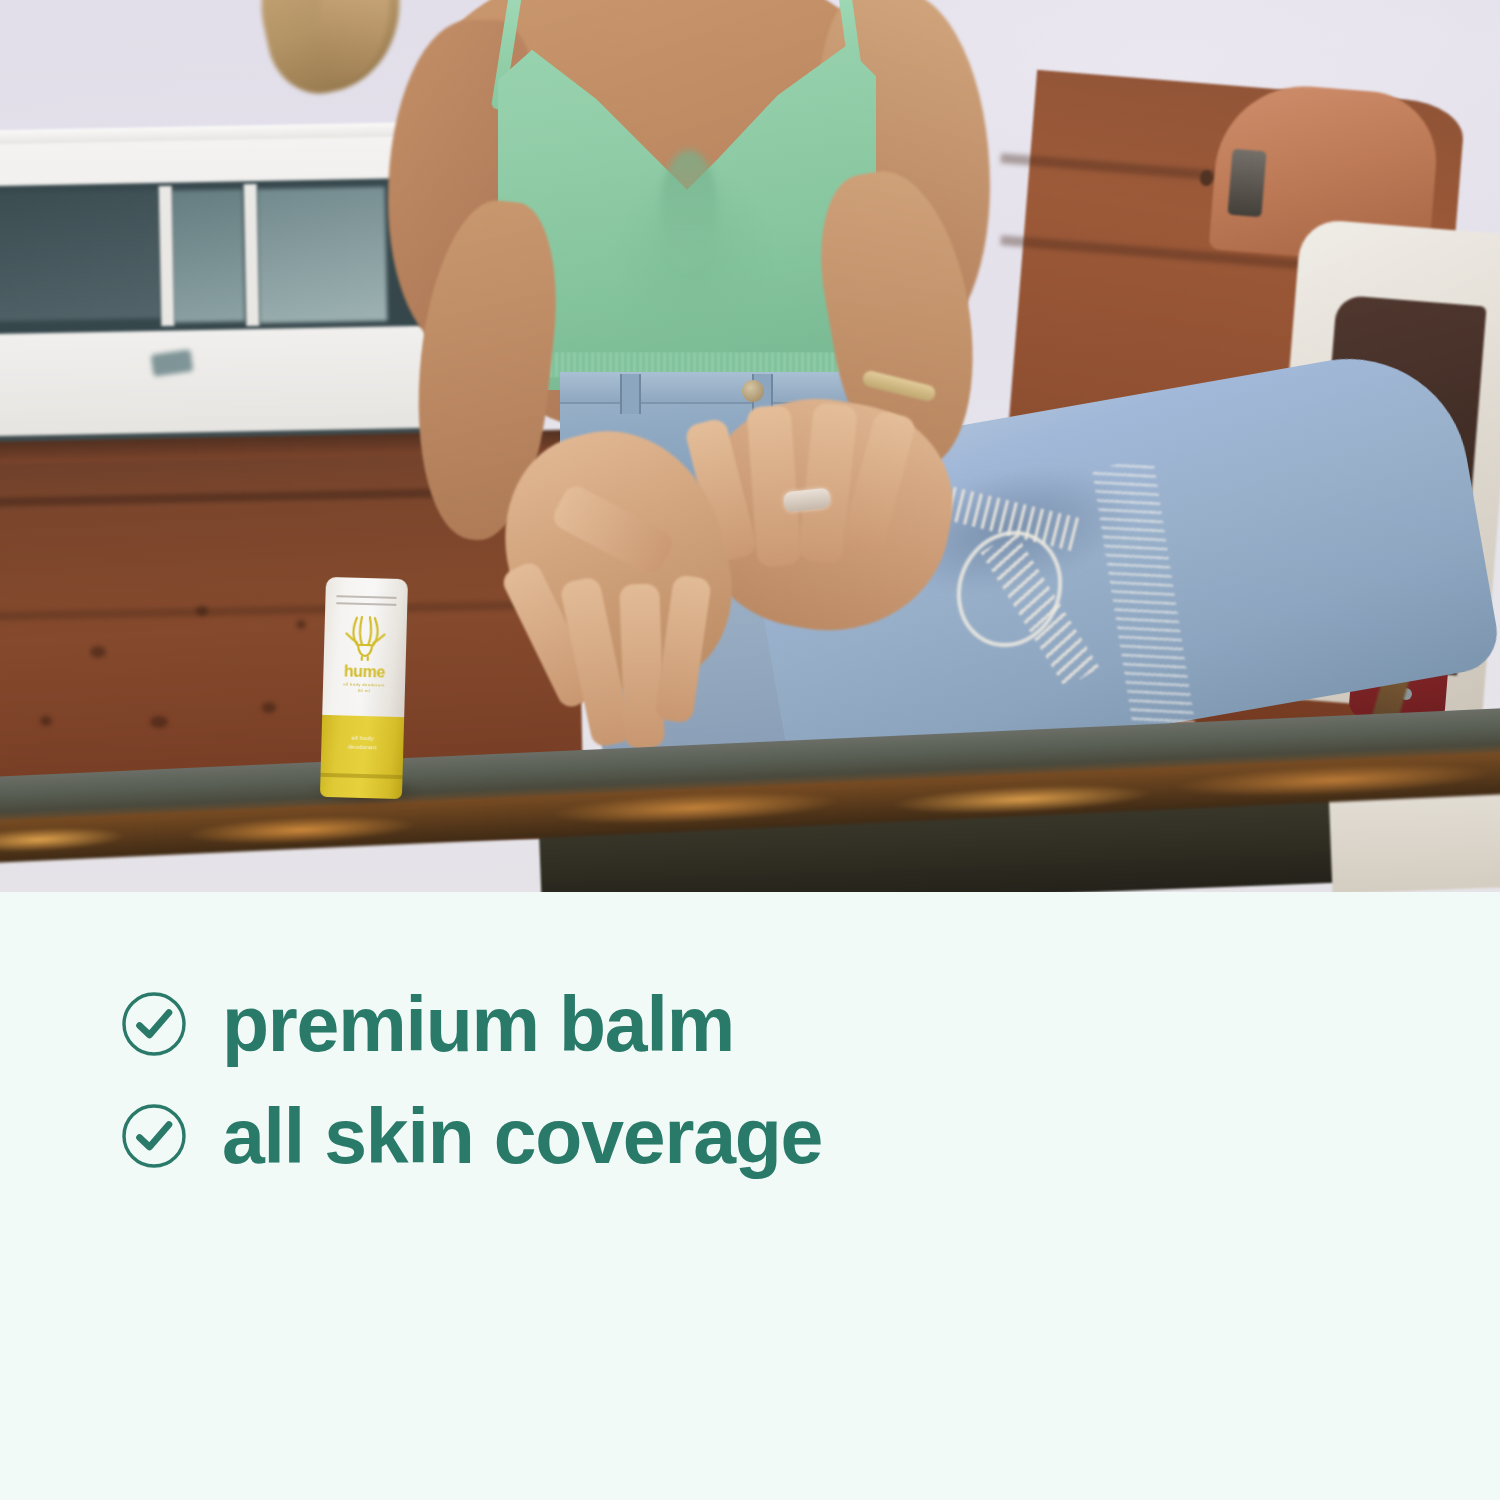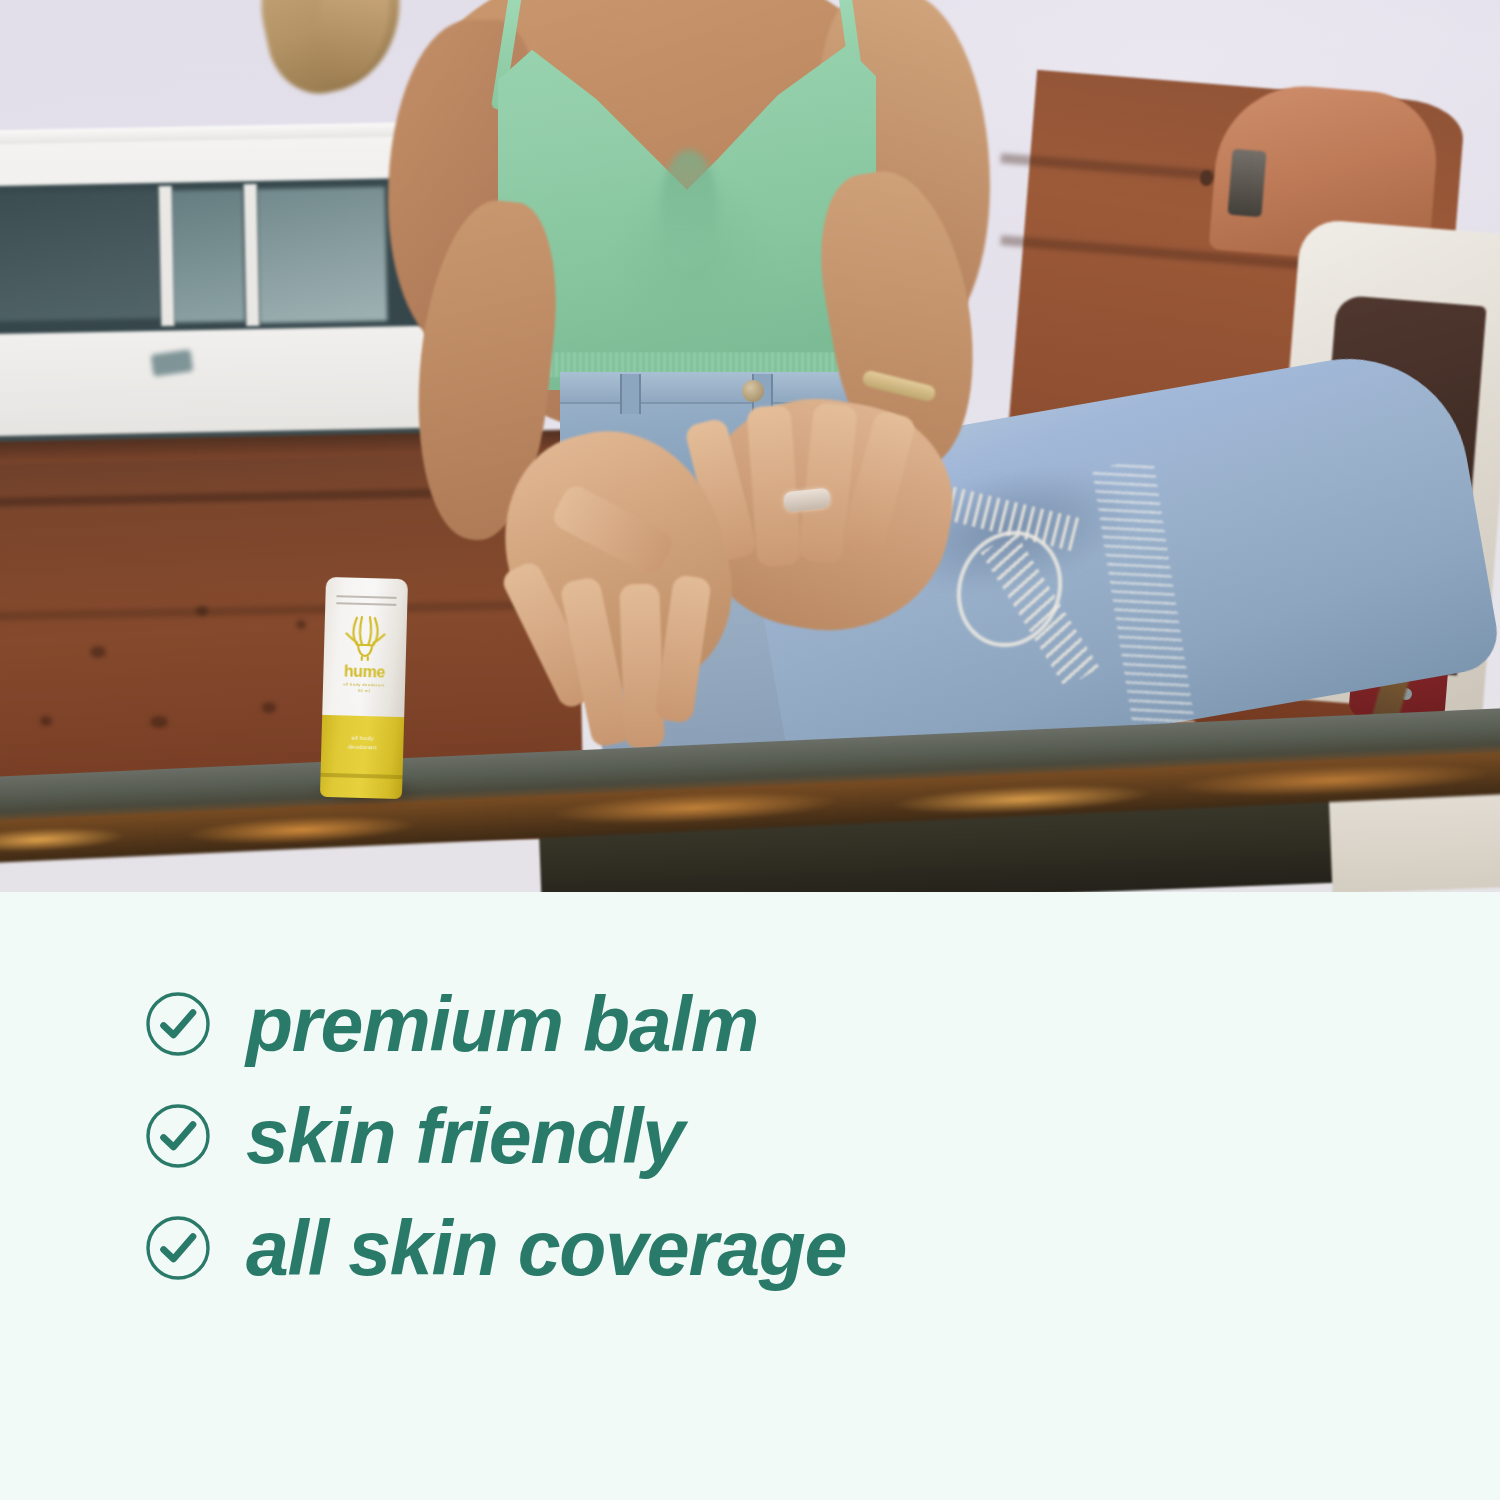--- a/index.html
+++ b/index.html
@@ -681,24 +681,23 @@
   .panel {
     position: absolute;
     left: 0;
     top: 892px;
     width: 1500px;
     height: 608px;
     background: #f1faf7;
   }
   .feature-list {
     position: absolute;
-    left: 144px;
+    left: 120px;
     top: 76px;
     width: 1260px;
-    font-style: italic;
   }
   .feature-row {
     display: flex;
     align-items: center;
     height: 112px;
   }
   .check-icon {
     flex: 0 0 auto;
     width: 68px;
     height: 68px;
@@ -845,29 +844,20 @@
       <div class="feature-row">
         <span class="check-icon">
           <svg viewBox="0 0 68 68" xmlns="http://www.w3.org/2000/svg">
             <circle cx="34" cy="34" r="30" fill="none" stroke="#2a7a6a" stroke-width="3.4"></circle>
             <path d="M19.5 35.5 L29.5 45 L49 22.5" fill="none" stroke="#2a7a6a" stroke-width="6.6" stroke-linecap="round" stroke-linejoin="round"></path>
           </svg>
         </span>
         <span class="feature-label">premium balm</span>
       </div>
 
-      <div class="feature-row">
-        <span class="check-icon">
-          <svg viewBox="0 0 68 68" xmlns="http://www.w3.org/2000/svg">
-            <circle cx="34" cy="34" r="30" fill="none" stroke="#2a7a6a" stroke-width="3.4"></circle>
-            <path d="M19.5 35.5 L29.5 45 L49 22.5" fill="none" stroke="#2a7a6a" stroke-width="6.6" stroke-linecap="round" stroke-linejoin="round"></path>
-          </svg>
-        </span>
-        <span class="feature-label">skin friendly</span>
-      </div>
 
 
       <div class="feature-row">
         <span class="check-icon">
           <svg viewBox="0 0 68 68" xmlns="http://www.w3.org/2000/svg">
             <circle cx="34" cy="34" r="30" fill="none" stroke="#2a7a6a" stroke-width="3.4"></circle>
             <path d="M19.5 35.5 L29.5 45 L49 22.5" fill="none" stroke="#2a7a6a" stroke-width="6.6" stroke-linecap="round" stroke-linejoin="round"></path>
           </svg>
         </span>
         <span class="feature-label">all skin coverage</span>

